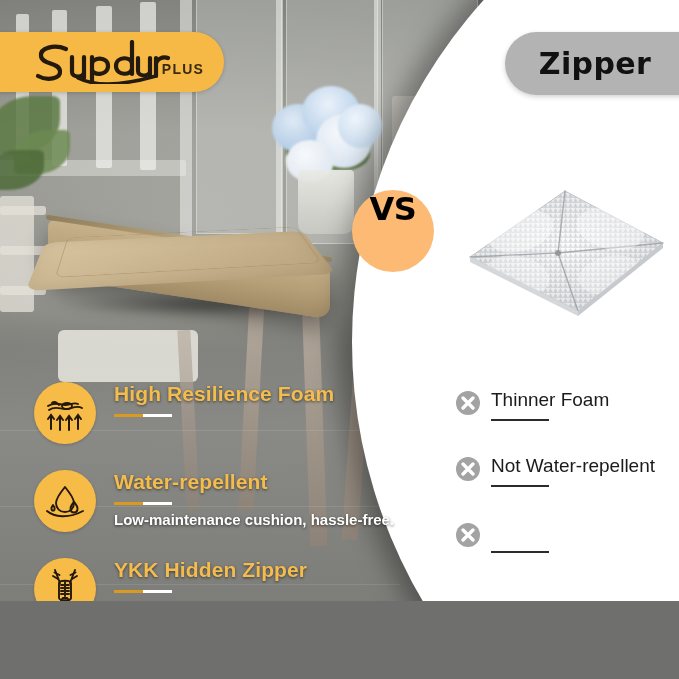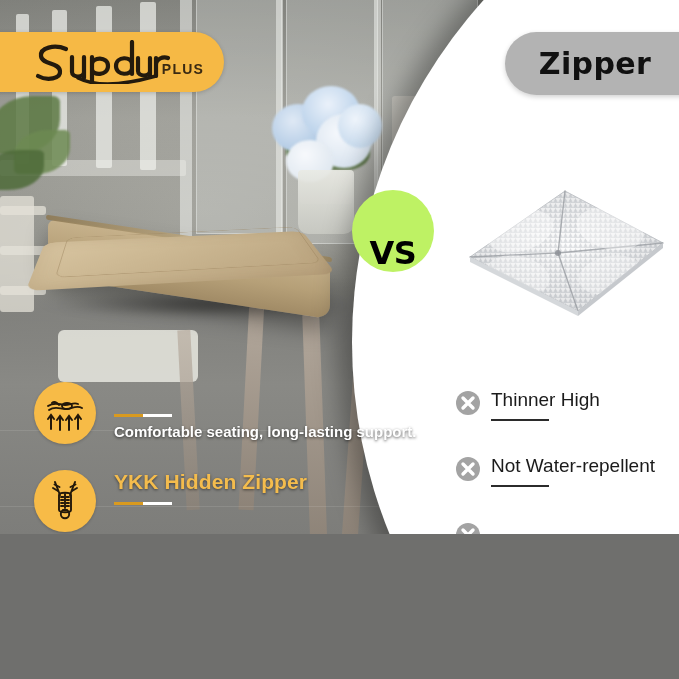--- a/index.html
+++ b/index.html
@@ -5,21 +5,21 @@
 <style>
   * { margin:0; padding:0; box-sizing:border-box; }
   html,body { width:679px; height:679px; overflow:hidden; }
   body {
     font-family:"Liberation Sans", sans-serif;
     background:#6f6f6d;
     position:relative;
   }
   .canvas {
     position:relative;
-    width:679px; height:534px;
+    width:679px; height:601px;
     overflow:hidden;
     background:#6e6e6c;
   }
 
   
   .photo-bg {
     position:absolute; inset:0;
     background:
       
       linear-gradient(180deg, rgba(120,120,118,0) 52%, rgba(128,128,125,0.75) 58%, rgba(138,138,134,0.95) 72%, rgba(125,125,122,1) 100%),
@@ -122,22 +122,22 @@
   }
   .others-text {
     font-size:30px; font-weight:900; color:#111; letter-spacing:.4px;
     font-family:"DejaVu Sans", sans-serif;
   }
 
   
   .vs-badge {
     position:absolute; left:352px; top:190px;
     width:82px; height:82px; border-radius:50%;
-    background:#bef264;
-    display:flex; align-items:flex-end; justify-content:center;
+    background:#fdba74;
+    display:flex; align-items:flex-start; justify-content:center;
     z-index:6;
   }
   .vs-text { font-size:32px; font-weight:900; color:#000; letter-spacing:-.5px;
              font-family:"DejaVu Sans", sans-serif; }
 
   
   .cushion-right { position:absolute; left:458px; top:183px; width:215px; height:135px; z-index:5; }
 
   
   .features { position:absolute; left:34px; top:378px; width:340px; z-index:7; }
@@ -323,24 +323,39 @@
               <path d="M5 26 L8 22 L11 26" fill="none"></path>
             <line x1="17" y1="37" x2="17" y2="24"></line>
               <path d="M14 27 L17 23 L20 27" fill="none"></path>
             <line x1="26" y1="37" x2="26" y2="24"></line>
               <path d="M23 27 L26 23 L29 27" fill="none"></path>
             <line x1="35" y1="36" x2="35" y2="23"></line>
               <path d="M32 26 L35 22 L38 26" fill="none"></path>
           </g>
         </svg>
       </div>
+      <div class="f-title">High Resilience Foam</div>
       <div class="f-rule"></div>
-      <div class="f-sub">Comfortable seating, long-lasting support.</div>
-    </div>
-
+    </div>
+
+    <div class="feature">
+      <div class="f-icon">
+        <svg width="42" height="40" viewBox="0 0 42 40" aria-hidden="true">
+          <g fill="none" stroke="#23180a" stroke-width="1.9" stroke-linecap="round" stroke-linejoin="round">
+            <path d="M21 6 C21 6, 12 17, 12 22 C12 27.5, 16 31, 21 31 C26 31, 30 27.5, 30 22 C30 17, 21 6, 21 6 Z"></path>
+            <path d="M30 21 C30 21, 26.5 25, 26.5 27.5 C26.5 30, 28 31.5, 30 31.5 C32 31.5, 33.5 30, 33.5 27.5 C33.5 25, 30 21, 30 21 Z"></path>
+            <path d="M9 24 C9 24, 7.5 26, 7.5 27.4 C7.5 28.8, 8.2 29.6, 9 29.6 C9.9 29.6, 10.6 28.8, 10.6 27.4 C10.6 26, 9 24, 9 24 Z"></path>
+            <path d="M3 30 C10 36, 24 38, 39 30"></path>
+          </g>
+        </svg>
+      </div>
+      <div class="f-title">Water-repellent</div>
+      <div class="f-rule"></div>
+      <div class="f-sub">Low-maintenance cushion, hassle-free.</div>
+    </div>
 
     <div class="feature">
       <div class="f-icon">
         <svg width="38" height="44" viewBox="0 0 38 44" aria-hidden="true">
           <g fill="none" stroke="#23180a" stroke-width="1.9" stroke-linecap="round" stroke-linejoin="round">
             <path d="M14 16 L9 3"></path>
             <path d="M24 16 L29 3"></path>
             <path d="M12 12 L7 9 M13.5 8 L8.5 5.5"></path>
             <path d="M26 12 L31 9 M24.5 8 L29.5 5.5"></path>
             <path d="M13 16 C13 13, 25 13, 25 16 L25 31 C25 34, 13 34, 13 31 Z"></path>
@@ -359,21 +374,21 @@
 
   <div class="cons">
 
     <div class="con">
       <div class="con-icon">
         <svg width="26" height="26" viewBox="0 0 26 26" aria-hidden="true">
           <circle cx="13" cy="13" r="12" fill="#a3a3a3"></circle>
           <path d="M8 8 L18 18 M18 8 L8 18" stroke="#ffffff" stroke-width="3.4" stroke-linecap="round"></path>
         </svg>
       </div>
-      <div class="con-text">Thinner High</div>
+      <div class="con-text">Thinner Foam</div>
       <div class="con-rule"></div>
     </div>
 
     <div class="con">
       <div class="con-icon">
         <svg width="26" height="26" viewBox="0 0 26 26" aria-hidden="true">
           <circle cx="13" cy="13" r="12" fill="#a3a3a3"></circle>
           <path d="M8 8 L18 18 M18 8 L8 18" stroke="#ffffff" stroke-width="3.4" stroke-linecap="round"></path>
         </svg>
       </div>

